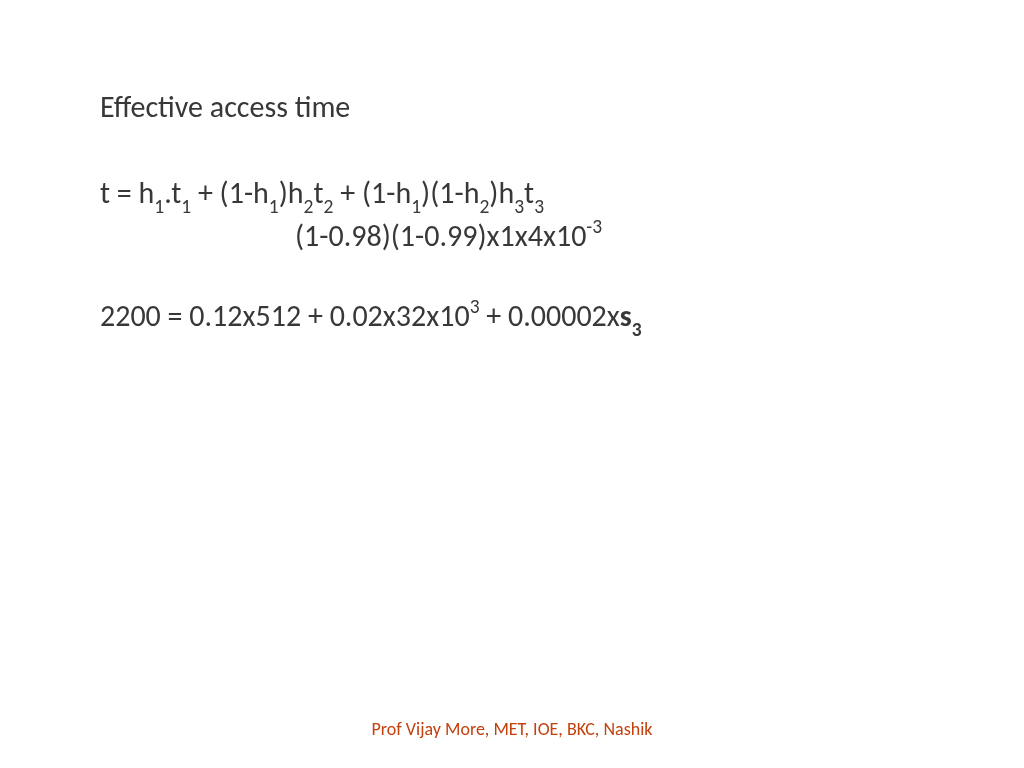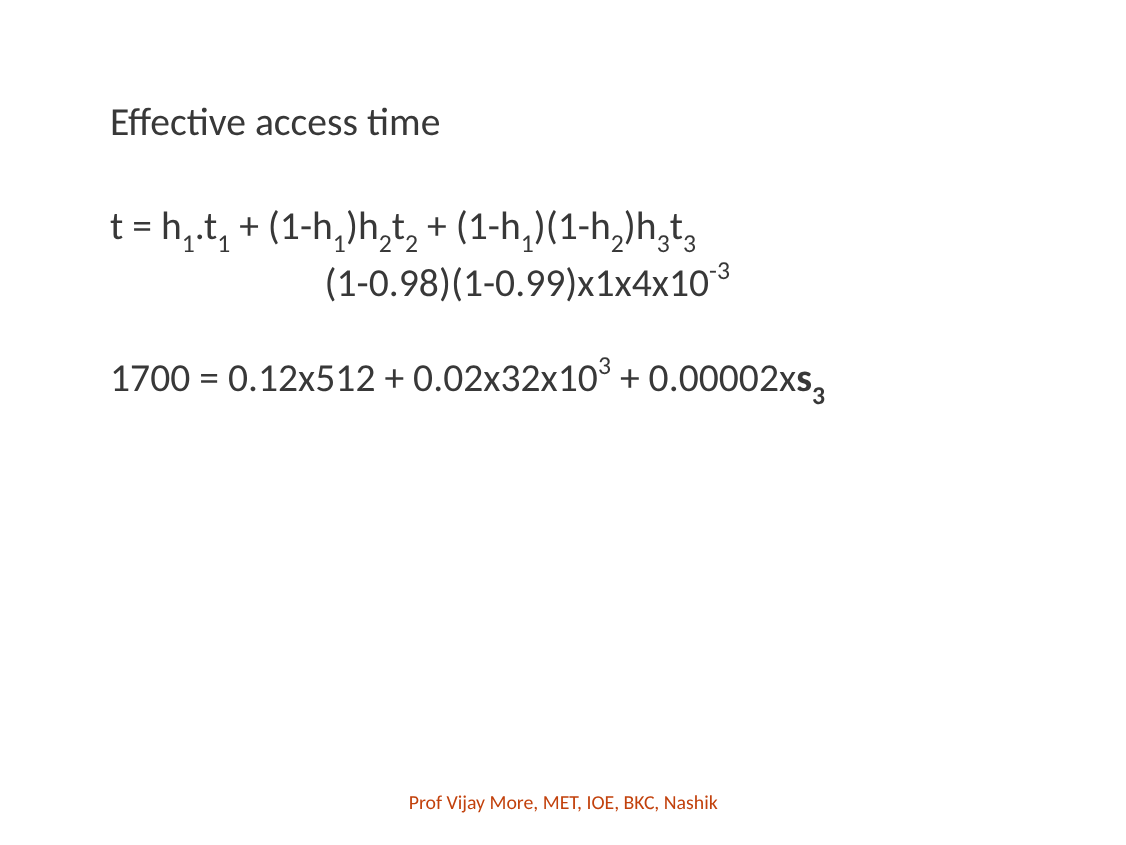--- a/index.html
+++ b/index.html
@@ -11,21 +11,21 @@
       width: 1024px;
       height: 768px;
       background: #ffffff;
       font-family: Calibri, Arial, sans-serif;
       position: relative;
       overflow: hidden;
     }
     .content {
       padding: 88px 100px 0 100px;
       color: #383838;
-      font-size: 36px;
+      font-size: 30px;
       line-height: 1.28;
     }
     .title {
       margin-bottom: 48px;
     }
     .line {
       white-space: nowrap;
     }
     .sub {
       font-size: 0.65em;
@@ -70,18 +70,18 @@
 
 
   <div class="line indent">
     <span>(1-0.98)(1-0.99)x1x4x10</span><span class="sup">-3</span>
   </div>
 
 
   <div class="gap"></div>
 
   <div class="line">
-    <span>1700 = 0.12x512 + 0.02x32x10</span><span class="sup">3</span><span> + 0.00002x</span><span class="bold"><span>s</span><span class="sub">3</span></span>
+    <span>2200 = 0.12x512 + 0.02x32x10</span><span class="sup">3</span><span> + 0.00002x</span><span class="bold"><span>s</span><span class="sub">3</span></span>
   </div>
 
 </div>
 
 <div class="footer">Prof Vijay More, MET, IOE, BKC, Nashik</div>
 
 </body></html>

